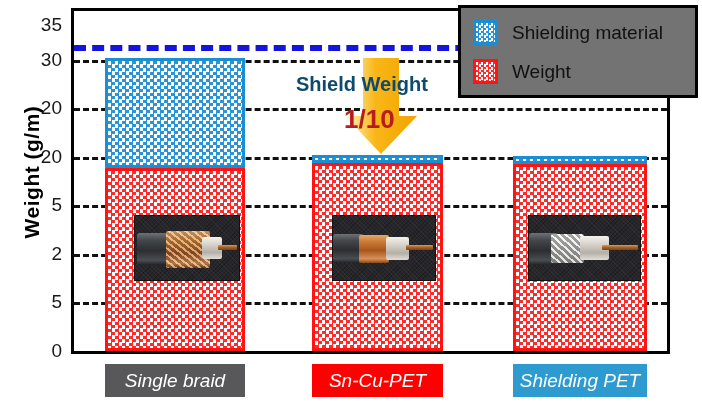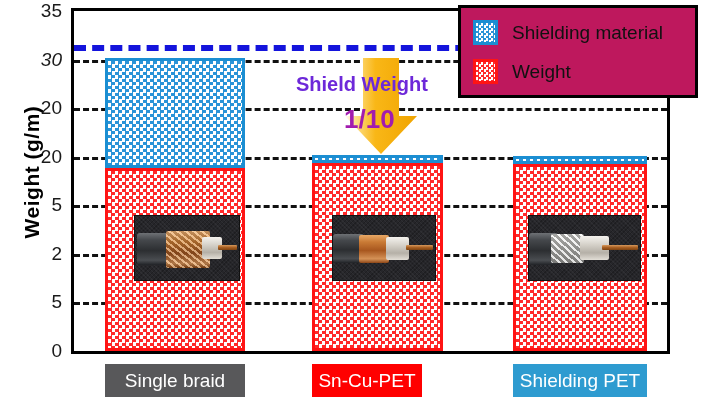--- a/index.html
+++ b/index.html
@@ -164,41 +164,41 @@
     left: 0;
     top: 0;
     width: 100%;
     height: 100%;
   }
   .ann-title {
     position: absolute;
     z-index: 9;
     font-size: 20px;
     font-weight: bold;
-    color: #6d28d9;
+    color: #0c4a6e;
     white-space: nowrap;
   }
   .ann-value {
     position: absolute;
     z-index: 9;
     font-size: 26px;
     font-weight: bold;
-    color: #a21caf;
+    color: #b91c1c;
     white-space: nowrap;
     text-align: center;
   }
 
   
   .legend {
     position: absolute;
     left: 458px;
     top: 5px;
     width: 240px;
     height: 93px;
-    background: #be185d;
+    background: #737373;
     border: 3px solid #000;
     box-sizing: border-box;
     z-index: 20;
   }
   .legend-row {
     position: absolute;
     left: 12px;
     display: flex;
     align-items: center;
     gap: 14px;
@@ -229,38 +229,39 @@
   .catlabel {
     position: absolute;
     top: 364px;
     height: 33px;
     display: flex;
     align-items: center;
     justify-content: center;
     font-size: 19px;
     color: #ffffff;
     white-space: nowrap;
+    font-style: italic;
   }
 </style>
 </head>
 <body>
 
 <div id="root">
 
   <div class="ylabel">Weight (g/m)</div>
 
   <div id="tick-labels">
       <div class="tick-label" style="top: 351px;">0</div>
       <div class="tick-label" style="top: 302.429px;">5</div>
       <div class="tick-label" style="top: 253.857px;">2</div>
       <div class="tick-label" style="top: 205.286px;">5</div>
       <div class="tick-label" style="top: 156.714px;">20</div>
       <div class="tick-label" style="top: 108.143px;">20</div>
-      <div class="tick-label" style="top: 59.5714px; font-style: italic;">30</div>
-      <div class="tick-label" style="top: 11px;">35</div>
+      <div class="tick-label" style="top: 59.5714px;">30</div>
+      <div class="tick-label" style="top: 25px;">35</div>
     </div>
 
   <div class="plot">
     <div class="plot-inner">
       <div id="gridlines">
           <div class="gridline" style="top: 291.429px;"></div>
           <div class="gridline" style="top: 242.857px;"></div>
           <div class="gridline" style="top: 194.286px;"></div>
           <div class="gridline" style="top: 145.714px;"></div>
           <div class="gridline" style="top: 97.1429px;"></div>
@@ -331,16 +332,16 @@
       <span class="legend-text">Shielding material</span>
     </div>
     <div class="legend-row" style="top:51px;">
       <span class="swatch red"></span>
       <span class="legend-text">Weight</span>
     </div>
   </div>
 
   <div id="catlabels">
       <div class="catlabel" style="left: 105px; width: 140px; background: rgb(88, 88, 90);">Single braid</div>
-      <div class="catlabel" style="left: 312px; width: 110px; background: rgb(255, 0, 0);">Sn-Cu-PET</div>
+      <div class="catlabel" style="left: 312px; width: 131px; background: rgb(255, 0, 0);">Sn-Cu-PET</div>
       <div class="catlabel" style="left: 513px; width: 134px; background: rgb(46, 155, 208);">Shielding PET</div>
     </div>
 </div>
 
 </body></html>

